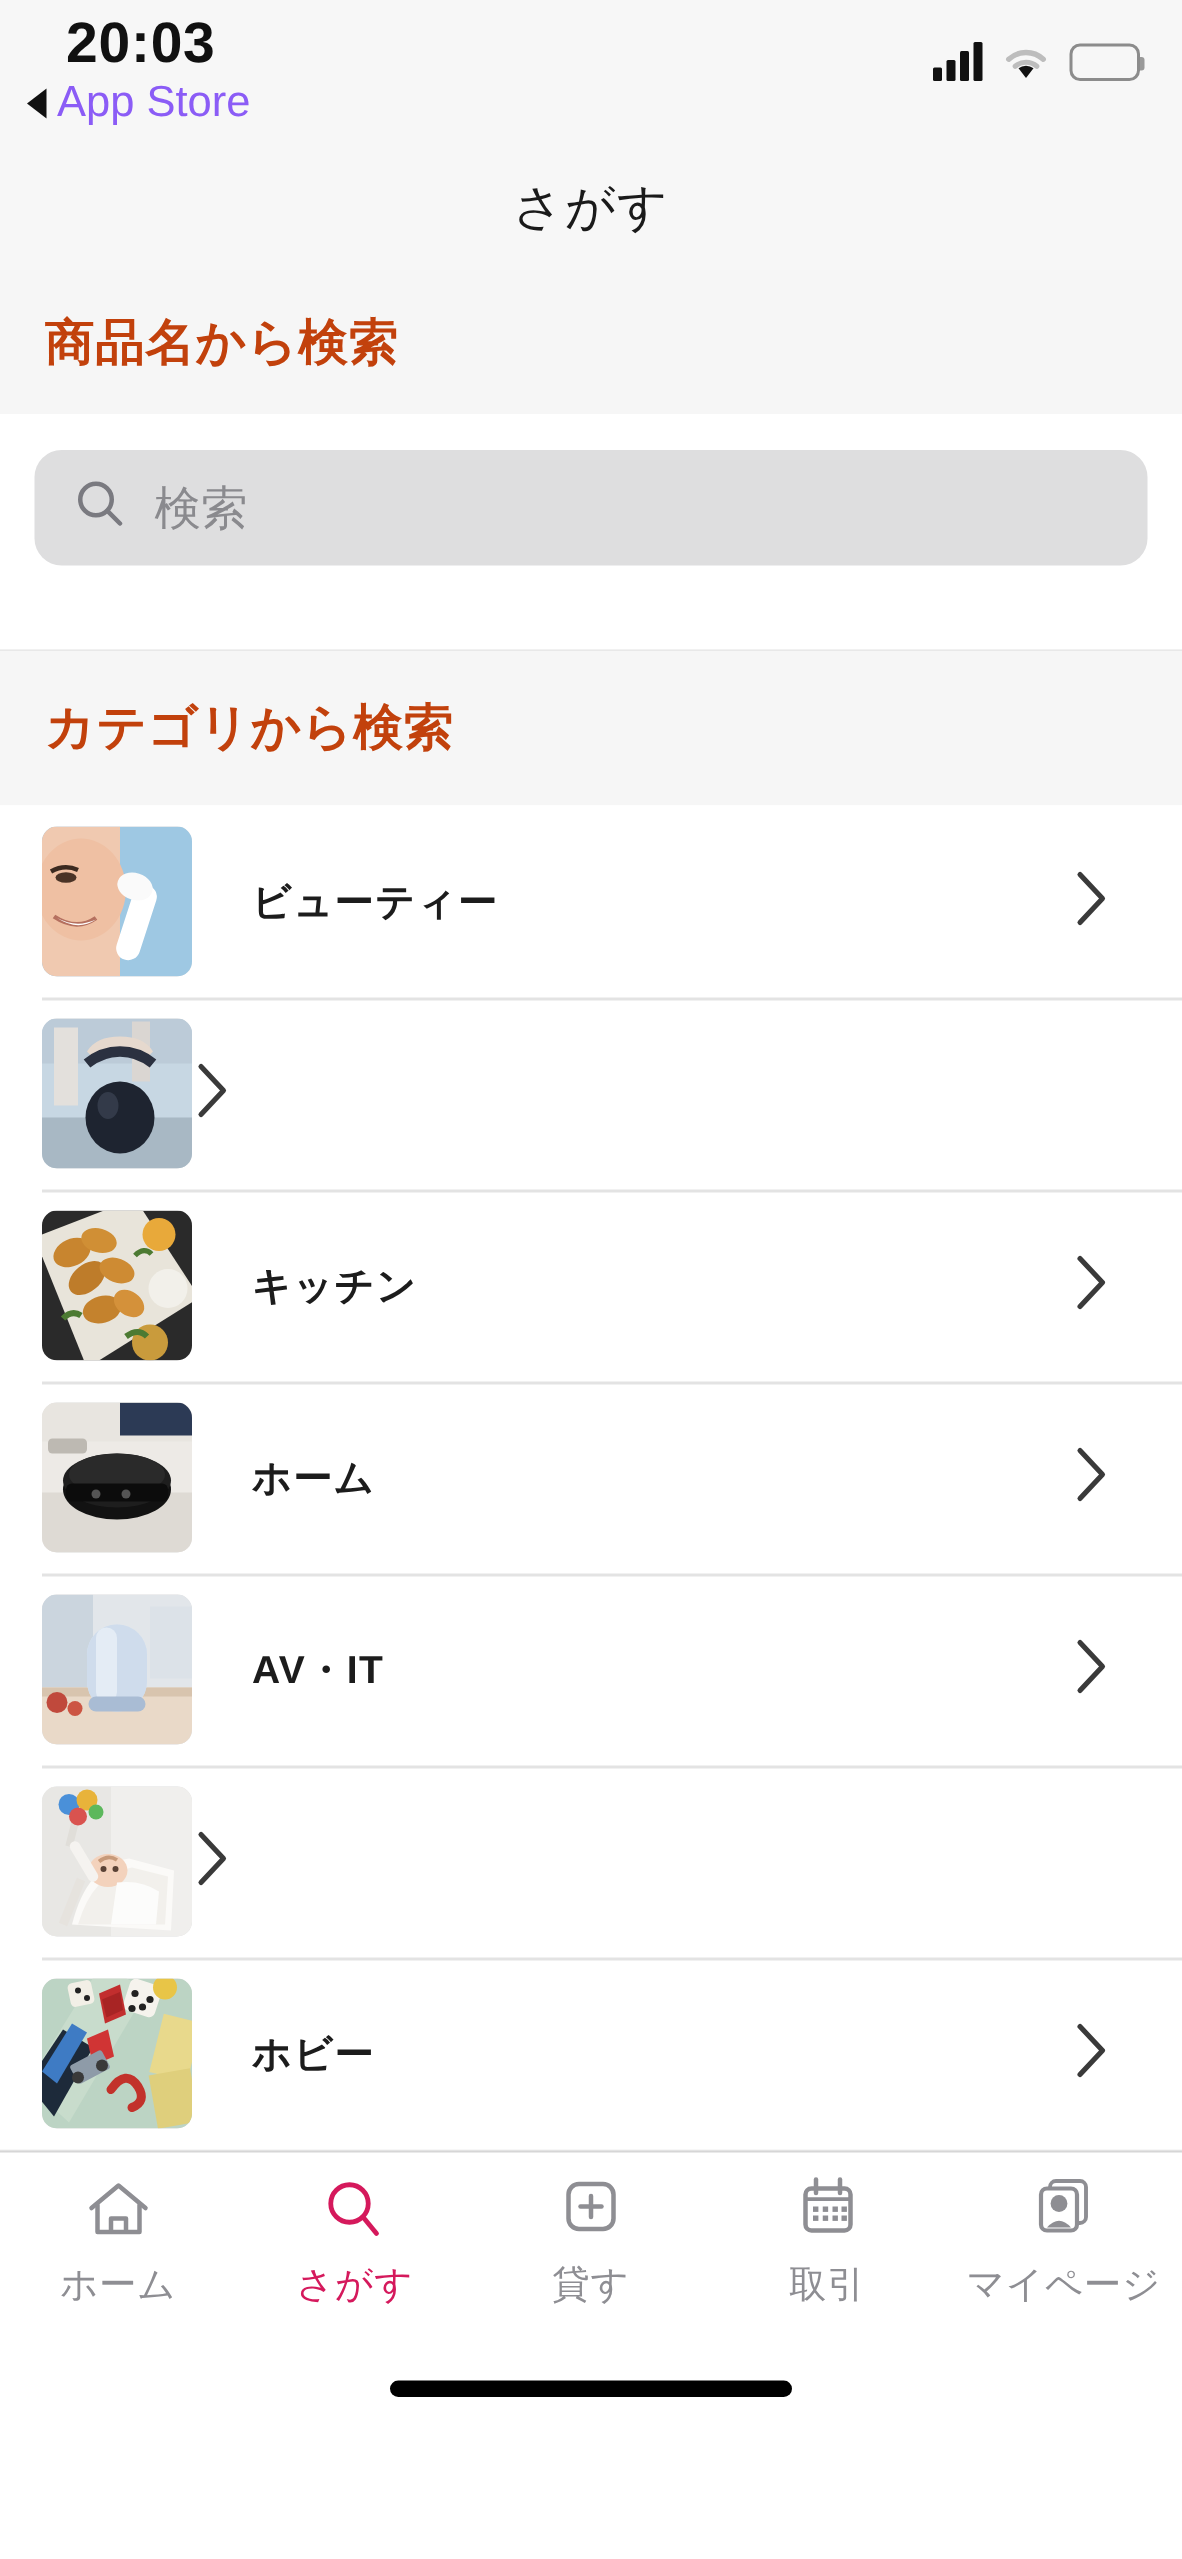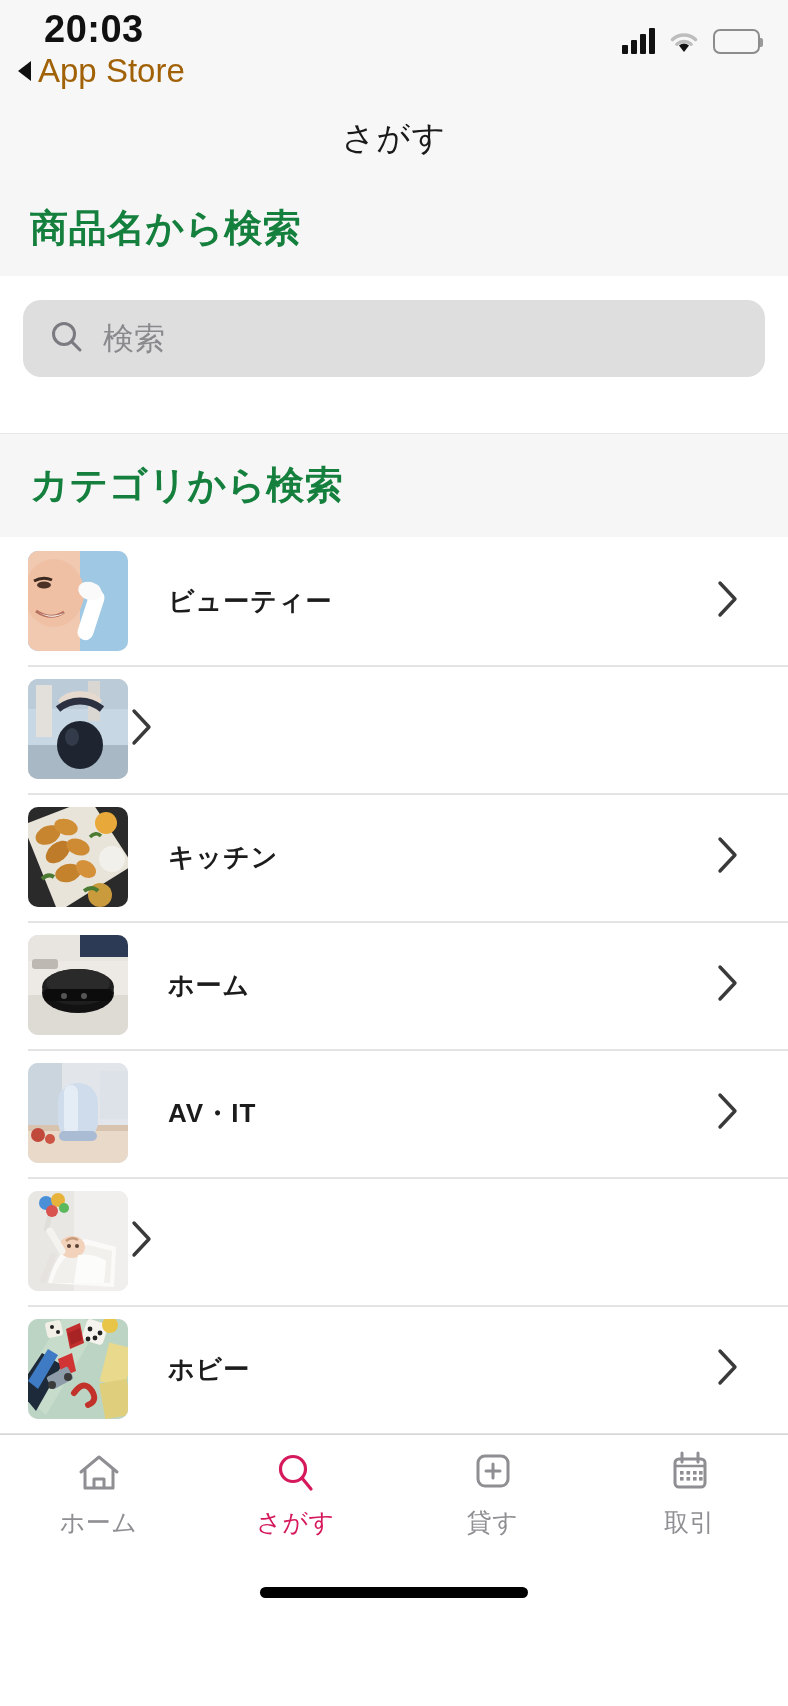--- a/index.html
+++ b/index.html
@@ -15,21 +15,21 @@
   .statusbar {
     position:relative; height:96px; background:#F7F7F7; flex:none;
   }
   .sb-time {
     position:absolute; left:44px; top:8px;
     font-size:38px; font-weight:bold; color:#111; letter-spacing:0.5px;
   }
   .sb-back {
     position:absolute; left:18px; top:52px;
     display:flex; align-items:center; gap:7px;
-    font-size:33px; color:#a16207; font-weight:500;
+    font-size:29px; color:#8b5cf6; font-weight:500;
   }
   .sb-back .tri {
     width:0;height:0;
     border-top:10px solid transparent;
     border-bottom:10px solid transparent;
     border-right:13px solid #111;
     display:inline-block;
   }
   .sb-right {
     position:absolute; right:28px; top:20px;
@@ -58,21 +58,21 @@
     display:flex; align-items:center; justify-content:center;
   }
   .navbar .title { font-size:33px; color:#1a1a1a; font-weight:500; letter-spacing:1px; }
 
   
   .section-head {
     background:#F6F6F6; padding:0 30px;
     display:flex; align-items:center; flex:none;
   }
   .section-head .label {
-    font-size:38px; font-weight:bold; color:#15803d; letter-spacing:0.5px;
+    font-size:33px; font-weight:bold; color:#c2410c; letter-spacing:0.5px;
   }
 
   
   .search-wrap { background:#fff; padding:24px 23px 24px; flex:none; }
   .search-field {
     height:77px; background:#DEDEDF; border-radius:18px;
     display:flex; align-items:center; padding:0 26px; gap:18px;text-align:right;
   }
   .search-field .mag { flex:none; }
   .search-field .ph { font-size:31px; color:#8A8A8E; }
@@ -405,20 +405,31 @@
             <rect x="14" y="27" width="3.6" height="3.6"></rect>
               <rect x="20.5" y="27" width="3.6" height="3.6"></rect>
             <rect x="27" y="27" width="3.6" height="3.6"></rect>
               <rect x="33" y="27" width="3.6" height="3.6"></rect>
           </g>
         </svg>
       </span>
       <span class="tlabel">取引</span>
     </div>
 
+    <div class="tab">
+      <span class="ticon">
+        <svg width="48" height="46" viewBox="0 0 48 46">
+          <rect x="15" y="4" width="24" height="28" rx="4" stroke="#8E8E93" stroke-width="2.6" fill="none"></rect>
+          <rect x="9" y="9" width="24" height="28" rx="4" stroke="#8E8E93" stroke-width="2.8" fill="#fff"></rect>
+          <circle cx="21" cy="19" r="5.6" fill="#8E8E93"></circle>
+          <path d="M13 35 q8 -9 16 0 Z" fill="#8E8E93"></path>
+        </svg>
+      </span>
+      <span class="tlabel">マイページ</span>
+    </div>
 
   </div>
 
   <div class="home-ind-area">
     <div class="home-ind"></div>
   </div>
 
 </div>
 
 </body></html>

